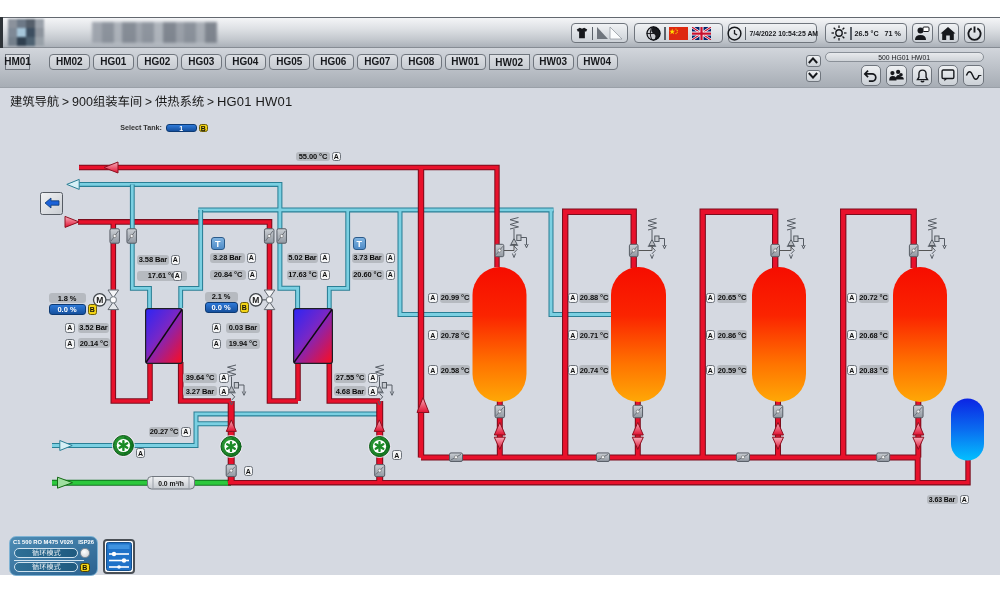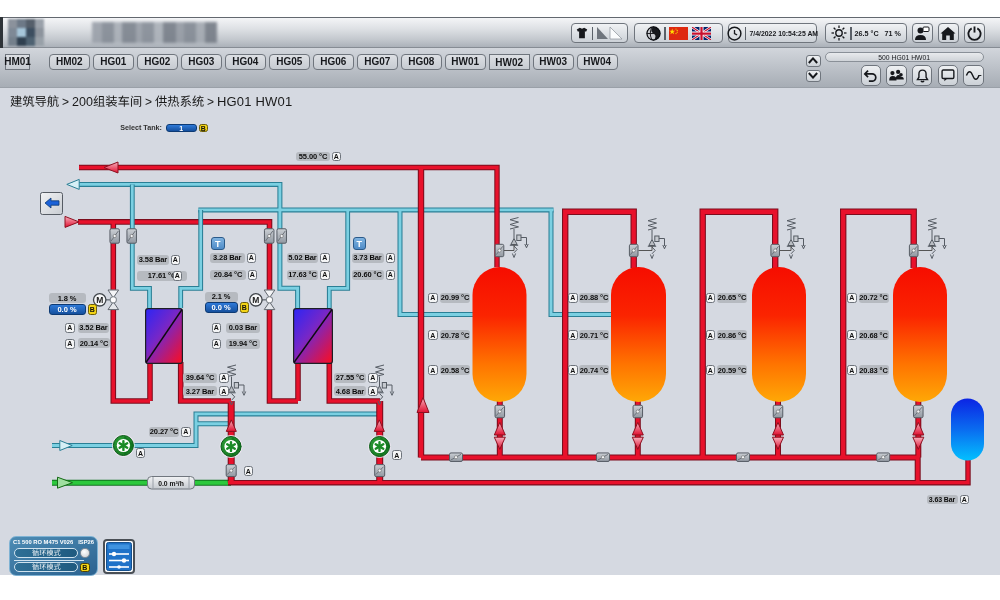--- a/index.html
+++ b/index.html
@@ -554,21 +554,21 @@
       </svg>
     </div>
     <div style="position:absolute;left:10px;top:94px;height:15px;display:flex;align-items:center;color:#1a1a1a">
       <svg width="49" height="14" viewBox="0 0 49 14" style="display:inline-block;vertical-align:-2.7px">
         <path transform="translate(0.00,10.82) scale(0.012300,-0.012300)" d="M394 755V695H581V620H330V561H581V483H387V422H581V345H379V288H581V209H337V149H581V49H652V149H937V209H652V288H899V345H652V422H876V561H945V620H876V755H652V840H581V755ZM652 561H809V483H652ZM652 620V695H809V620ZM97 393C97 404 120 417 135 425H258C246 336 226 259 200 193C173 233 151 283 134 343L78 322C102 241 132 177 169 126C134 60 89 8 37 -30C53 -40 81 -66 92 -80C140 -43 183 7 218 70C323 -30 469 -55 653 -55H933C937 -35 951 -2 962 14C911 13 694 13 654 13C485 13 347 35 249 132C290 225 319 342 334 483L292 493L278 492H192C242 567 293 661 338 758L290 789L266 778H64V711H237C197 622 147 540 129 515C109 483 84 458 66 454C76 439 91 408 97 393Z" fill="#1a1a1a"></path>
         <path transform="translate(12.30,10.82) scale(0.012300,-0.012300)" d="M543 299C598 245 660 169 689 120L747 163C719 211 654 284 598 335ZM41 126 57 55C157 77 293 108 422 138L415 203L275 174V429H413V496H64V429H203V159ZM463 508V286C463 180 442 60 285 -24C300 -35 326 -63 336 -78C505 14 536 161 536 284V441H755V57C755 -12 760 -29 776 -42C790 -56 812 -60 832 -60C844 -60 870 -60 883 -60C900 -60 919 -57 932 -52C945 -45 955 -35 961 -19C967 -4 970 35 972 70C952 76 928 88 914 100C913 66 912 39 909 27C908 16 903 10 899 8C895 6 885 5 878 5C869 5 856 5 849 5C842 5 837 6 832 9C829 13 828 28 828 50V508ZM205 845C170 732 110 624 35 554C53 544 85 524 99 512C138 554 176 608 209 669H264C287 621 311 561 320 523L386 549C378 581 359 627 339 669H490V734H241C255 765 267 796 277 828ZM593 842C567 735 519 633 456 566C475 555 506 535 519 523C552 562 583 613 609 669H680C714 622 747 564 763 527L829 553C816 585 789 629 761 669H942V734H637C648 764 658 795 666 826Z" fill="#1a1a1a"></path>
         <path transform="translate(24.60,10.82) scale(0.012300,-0.012300)" d="M211 182C274 130 345 53 374 1L430 51C399 100 331 170 270 221H648V11C648 -4 642 -9 622 -10C603 -10 531 -11 457 -9C468 -28 480 -56 484 -76C580 -76 641 -76 677 -65C713 -55 725 -35 725 9V221H944V291H725V369H648V291H62V221H256ZM135 770V508C135 414 185 394 350 394C387 394 709 394 749 394C875 394 908 418 921 521C898 524 868 533 848 544C840 470 826 456 744 456C674 456 397 456 344 456C233 456 213 467 213 509V562H826V800H135ZM213 734H752V629H213Z" fill="#1a1a1a"></path>
         <path transform="translate(36.90,10.82) scale(0.012300,-0.012300)" d="M200 592C222 547 248 487 259 448L309 470C297 507 271 566 248 611ZM198 284C224 236 256 171 269 130L320 153C305 193 273 256 245 305ZM596 829C621 781 652 716 665 674L738 699C723 740 692 803 665 851ZM439 674V606H949V674ZM527 508V290C527 186 515 52 417 -43C435 -51 464 -72 475 -84C579 18 597 172 597 289V441H769V49C769 -20 773 -37 788 -51C802 -64 822 -69 841 -69C852 -69 875 -69 886 -69C904 -69 922 -66 934 -57C946 -48 954 -35 959 -15C963 5 967 62 968 108C950 113 930 124 917 135C916 85 915 46 913 28C911 12 908 3 904 -1C900 -4 892 -5 884 -5C877 -5 865 -5 860 -5C853 -5 848 -4 844 -1C841 3 839 18 839 44V508ZM346 659V404H176V659ZM40 404V342H110C110 217 104 60 34 -50C50 -57 80 -75 92 -87C165 28 176 207 176 342H346V9C346 -3 341 -7 329 -7C317 -8 279 -8 236 -7C246 -24 256 -54 258 -72C320 -72 356 -71 381 -59C404 -48 412 -27 412 9V721H265C278 754 293 794 306 832L230 847C223 811 211 760 199 721H110V404Z" fill="#1a1a1a"></path>
       </svg>
       <span style="font:400 12px 'Liberation Sans';margin:0 3px">&gt;</span>
-      <span style="font:400 12.5px 'Liberation Sans'">200</span>
+      <span style="font:400 12.5px 'Liberation Sans'">900</span>
       <svg width="49" height="14" viewBox="0 0 49 14" style="display:inline-block;vertical-align:-2.7px">
         <path transform="translate(0.00,10.82) scale(0.012300,-0.012300)" d="M48 58 63 -14C157 10 282 42 401 73L394 137C266 106 134 76 48 58ZM481 790V11H380V-58H959V11H872V790ZM553 11V207H798V11ZM553 466H798V274H553ZM553 535V721H798V535ZM66 423C81 430 105 437 242 454C194 388 150 335 130 315C97 278 71 253 49 249C58 231 69 197 73 182C94 194 129 204 401 259C400 274 400 302 402 321L182 281C265 370 346 480 415 591L355 628C334 591 311 555 288 520L143 504C207 590 269 701 318 809L250 840C205 719 126 588 102 555C79 521 60 497 42 493C50 473 62 438 66 423Z" fill="#1a1a1a"></path>
         <path transform="translate(12.30,10.82) scale(0.012300,-0.012300)" d="M68 742C113 711 166 665 190 634L238 682C213 713 158 756 114 785ZM439 375C451 355 463 331 472 309H52V247H400C307 181 166 127 37 102C51 88 70 63 80 46C139 60 201 80 260 105V39C260 -2 227 -18 208 -24C217 -39 229 -68 233 -85C254 -73 289 -64 575 0C574 14 575 43 578 60L333 10V139C395 170 451 207 494 247C574 84 720 -26 918 -74C926 -54 946 -26 961 -12C867 7 783 41 715 89C774 116 843 153 894 189L839 230C797 197 727 155 668 125C627 160 593 201 567 247H949V309H557C546 337 528 370 511 396ZM624 840V702H386V636H624V477H416V411H916V477H699V636H935V702H699V840ZM37 485 63 422 272 519V369H342V840H272V588C184 549 97 509 37 485Z" fill="#1a1a1a"></path>
         <path transform="translate(24.60,10.82) scale(0.012300,-0.012300)" d="M168 321C178 330 216 336 276 336H507V184H61V110H507V-80H586V110H942V184H586V336H858V407H586V560H507V407H250C292 470 336 543 376 622H924V695H412C432 737 451 779 468 822L383 845C366 795 345 743 323 695H77V622H289C255 554 225 500 210 478C182 434 162 404 140 398C150 377 164 338 168 321Z" fill="#1a1a1a"></path>
         <path transform="translate(36.90,10.82) scale(0.012300,-0.012300)" d="M91 615V-80H168V615ZM106 791C152 747 204 684 227 644L289 684C265 726 211 785 164 827ZM379 295H619V160H379ZM379 491H619V358H379ZM311 554V98H690V554ZM352 784V713H836V11C836 -2 832 -6 819 -7C806 -7 765 -8 723 -6C733 -25 743 -57 747 -75C808 -75 851 -75 878 -63C904 -50 913 -31 913 11V784Z" fill="#1a1a1a"></path>
       </svg>
       <span style="font:400 12px 'Liberation Sans';margin:0 3px">&gt;</span>
       <svg width="49" height="14" viewBox="0 0 49 14" style="display:inline-block;vertical-align:-2.7px">
         <path transform="translate(0.00,10.82) scale(0.012300,-0.012300)" d="M484 178C442 100 372 22 303 -30C321 -41 349 -65 363 -77C431 -20 507 69 556 155ZM712 141C778 74 852 -19 886 -80L949 -40C914 20 839 109 771 175ZM269 838C212 686 119 535 21 439C34 421 56 382 63 364C97 399 130 440 162 484V-78H236V600C276 669 311 742 340 816ZM732 830V626H537V829H464V626H335V554H464V307H310V234H960V307H806V554H949V626H806V830ZM537 554H732V307H537Z" fill="#1a1a1a"></path>
         <path transform="translate(12.30,10.82) scale(0.012300,-0.012300)" d="M343 111C355 51 363 -27 363 -74L437 -63C436 -17 425 59 412 118ZM549 113C575 54 600 -24 610 -72L684 -56C674 -9 646 68 619 126ZM756 118C806 56 863 -30 887 -84L958 -51C931 2 872 86 822 146ZM174 140C141 71 88 -6 43 -53L113 -82C159 -30 210 51 244 121ZM216 839V700H66V630H216V476L46 432L64 360L216 403V251C216 239 211 235 198 235C186 235 144 234 98 235C108 216 117 188 120 168C185 168 226 169 251 181C277 192 286 212 286 251V423L414 459L405 527L286 495V630H403V700H286V839ZM566 841 564 696H428V631H561C558 565 552 507 541 457L458 506L421 454C453 436 487 414 522 392C494 317 447 261 368 219C384 207 406 181 416 165C499 211 551 272 583 352C630 320 673 288 701 264L740 323C708 350 658 384 604 418C620 479 628 549 632 631H767C764 335 763 160 882 161C940 161 963 193 972 308C954 313 928 325 913 337C910 255 902 227 885 227C831 227 831 382 839 696H635L638 841Z" fill="#1a1a1a"></path>

